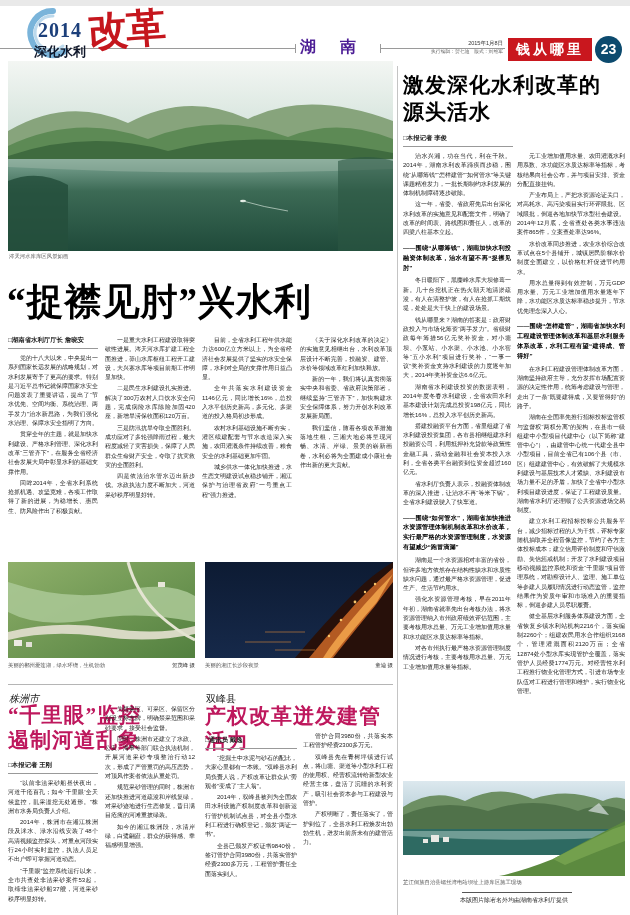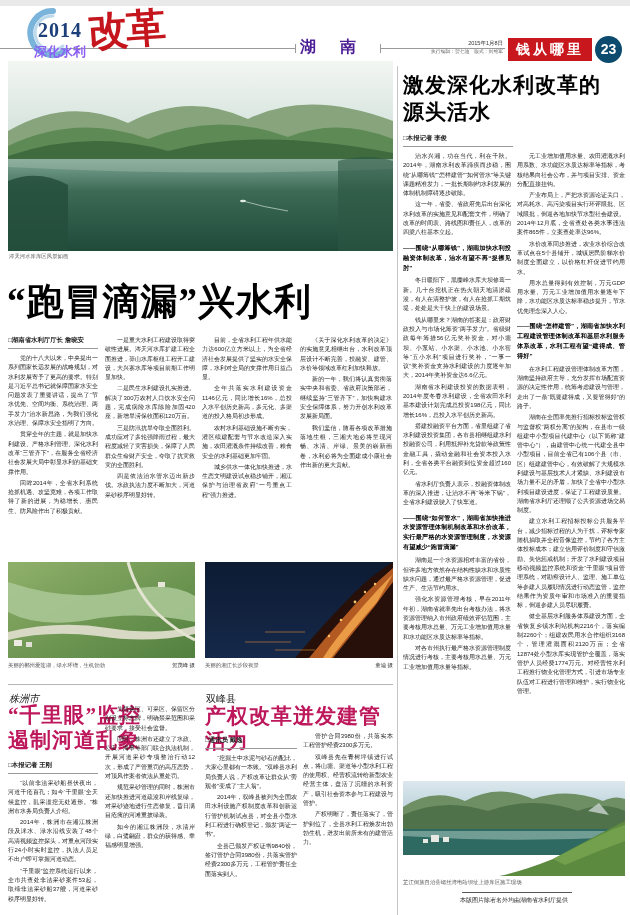--- a/index.html
+++ b/index.html
@@ -3,21 +3,21 @@
 <meta charset="utf-8">
 <style>
   html,body{margin:0;padding:0;background:#e9e9e9;}
   .page{position:relative;width:630px;height:915px;background:#ffffff;margin:6px auto;
         font-family:"Liberation Sans",sans-serif;overflow:hidden;}
   
   .mast-line{position:absolute;background:#9a9a9a;}
   .logo-circle{position:absolute;left:26px;top:1px;}
   .logo-year{position:absolute;left:38px;top:13px;font:700 20px "Liberation Serif",serif;color:#1c3f7a;letter-spacing:1px;}
   .logo-brand{position:absolute;left:88px;top:-4px;font:900 40px "Liberation Serif",serif;color:#c5161d;transform:rotate(-4deg);letter-spacing:-2px;}
-  .logo-sub{position:absolute;left:34px;top:37px;font:700 13px "Liberation Serif",serif;color:#8b5cf6;}
+  .logo-sub{position:absolute;left:34px;top:37px;font:700 13px "Liberation Serif",serif;color:#0f172a;}
   .region{position:absolute;left:300px;top:31px;font:700 16px "Liberation Serif",serif;color:#4c1d95;letter-spacing:10px;}
   .pubdate{position:absolute;left:388px;top:33px;width:115px;text-align:right;font-size:5.5px;color:#333;line-height:1.6;}
   .pubdate .staff{font-size:4.8px;color:#666;}
   .section-badge{position:absolute;left:508px;top:32px;width:84px;height:23px;background:#c9171e;color:#fff;
                  font:700 14px "Liberation Serif",serif;letter-spacing:3px;text-align:center;line-height:23px;}
   .page-badge{position:absolute;left:595px;top:30px;width:27px;height:27px;border-radius:50%;background:#0c4a6e;
               color:#fff;font:700 14px "Liberation Sans",sans-serif;text-align:center;line-height:27px;}
   
   .photo{position:absolute;display:block;}
   .caption{position:absolute;font-size:5.4px;color:#555;}
@@ -88,21 +88,21 @@
     <path d="M0 95 Q80 68 160 90 Q250 66 385 92 L385 110 L0 110 Z" fill="#3f6b3f"></path>
     <rect y="98" width="385" height="92" fill="url(#water)"></rect>
     <path d="M0 98 L385 98 L385 108 Q200 116 0 106 Z" fill="#9db8a8" opacity="0.5"></path>
     <ellipse cx="235" cy="140" rx="3" ry="1.2" fill="#e8efe8"></ellipse>
     <path d="M235 140 Q255 146 280 150" stroke="#cfe0d4" stroke-width="1" fill="none" opacity="0.7"></path>
     <path d="M0 120 Q30 108 60 124 L60 190 L0 190 Z" fill="#244f3c" opacity="0.85"></path>
     <path d="M330 100 Q360 92 385 100 L385 190 L330 190 Z" fill="#2b5743" opacity="0.6"></path>
   </svg>
   <div class="caption" style="left:9px;top:247px;width:200px;">涔天河水库库区风景如画</div>
 
-  <div class="headline-main">“跑冒滴漏”兴水利</div>
+  <div class="headline-main">“捉襟见肘”兴水利</div>
 
   <div class="col" style="left:8px;top:330px;width:90px;height:222px;">
     <span class="byline">□湖南省水利厅厅长  詹晓安</span>
     <div>
         <p class="bp">党的十八大以来，中央提出一系列国家长远发展的战略规划，对水利发展寄予了更高的要求。特别是习近平总书记就保障国家水安全问题发表了重要讲话，提出了“节水优先、空间均衡、系统治理、两手发力”治水新思路，为我们强化水治理、保障水安全指明了方向。</p>
         <p class="bp">贯穿全年的主题，就是加快水利建设、严格水利管理、深化水利改革“三管齐下”，在服务全省经济社会发展大局中彰显水利的基础支撑作用。</p>
         <p class="bp">回眸2014年，全省水利系统抢抓机遇、攻坚克难，各项工作取得了新的进展，为稳增长、惠民生、防风险作出了积极贡献。</p>
       </div>
   </div>
   <div class="col" style="left:105px;top:330px;width:90px;height:222px;">

